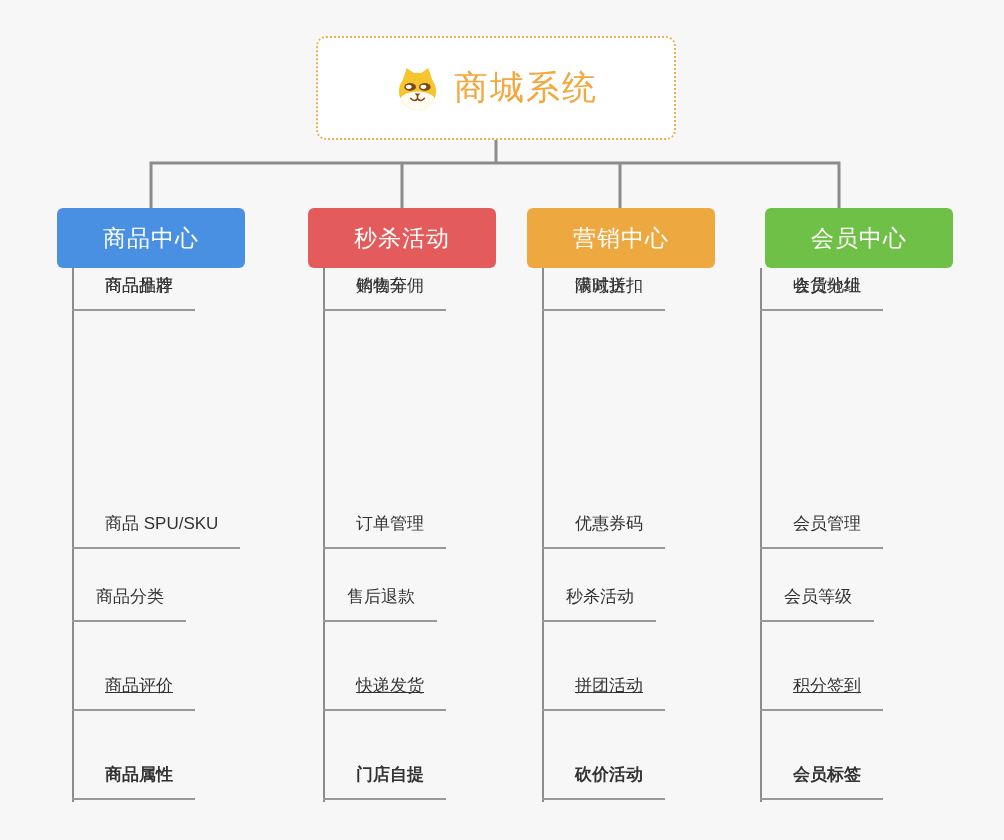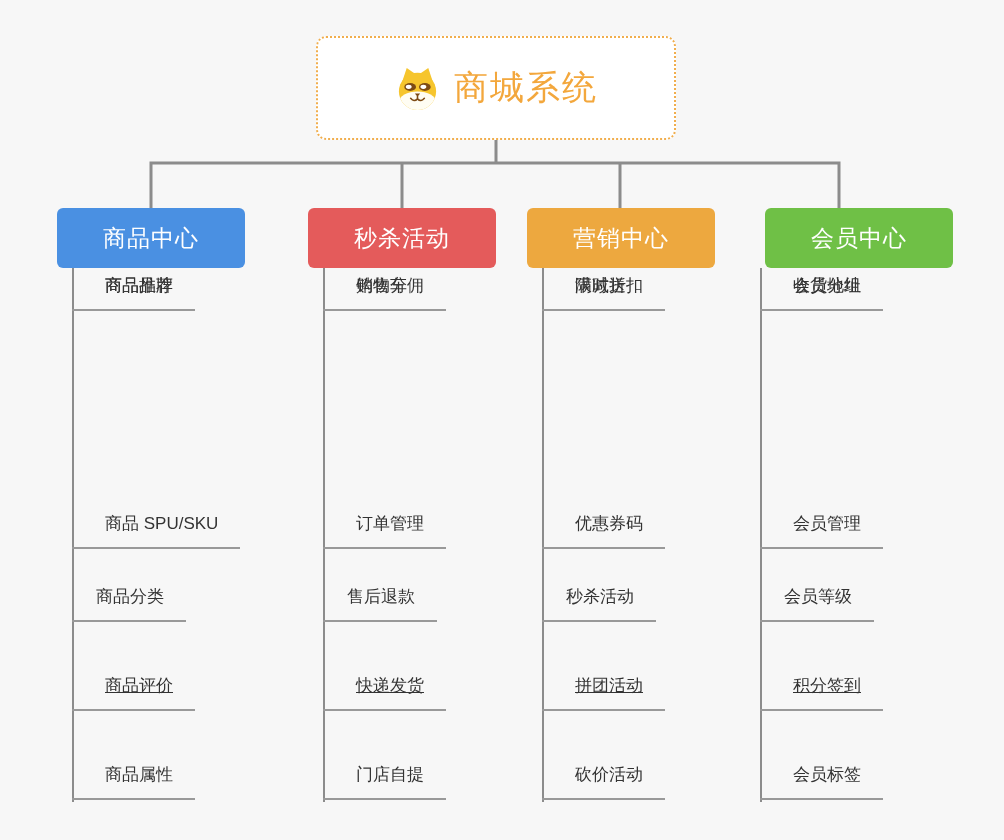--- a/index.html
+++ b/index.html
@@ -64,21 +64,21 @@
     color:#333333;
     padding:0 22px 5px 33px;
     border-bottom:2px solid #999999;
     white-space:nowrap;
   }
   .leaf:nth-of-type(1) { top:45px;  }
   .leaf:nth-of-type(2) { top:134px; }
   .leaf:nth-of-type(3) { top:238px; }
   .leaf:nth-of-type(4) { top:311px;padding-left:24px; }
   .leaf:nth-of-type(5) { top:400px;text-decoration:underline; }
-  .leaf:nth-of-type(6) { top:489px; }
+  .leaf:nth-of-type(6) { top:489px;font-weight:bold; }
   .branch-1 { left:72px;  }
   .branch-2 { left:323px; }
   .branch-3 { left:542px; }
   .branch-4 { left:760px; }
 </style>
 </head>
 <body>
 
 <div class="canvas">
 

